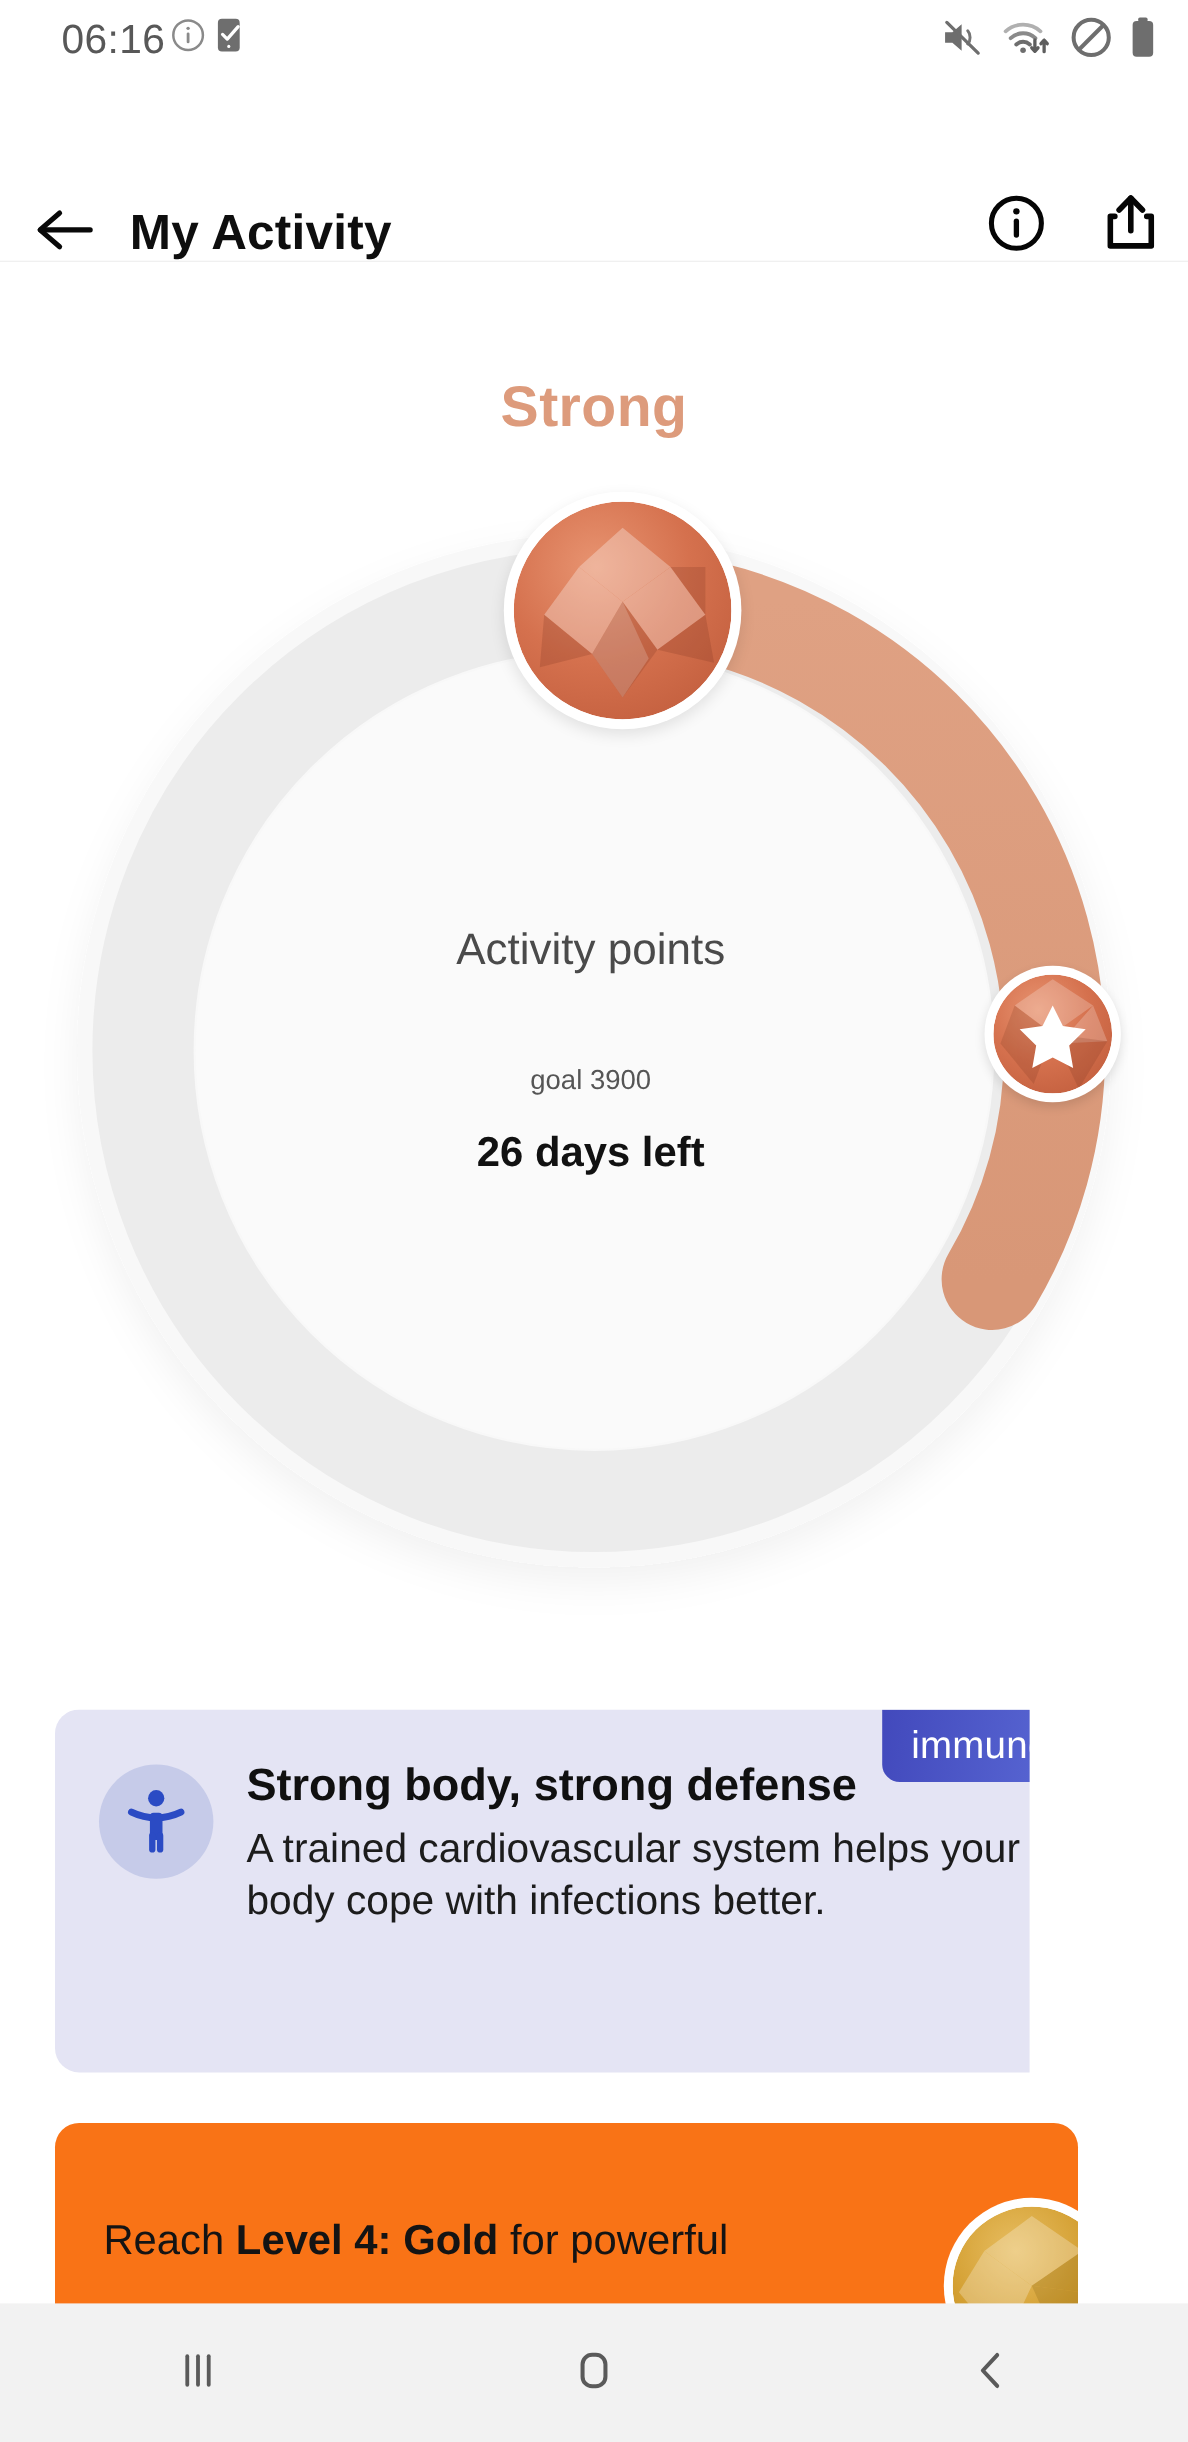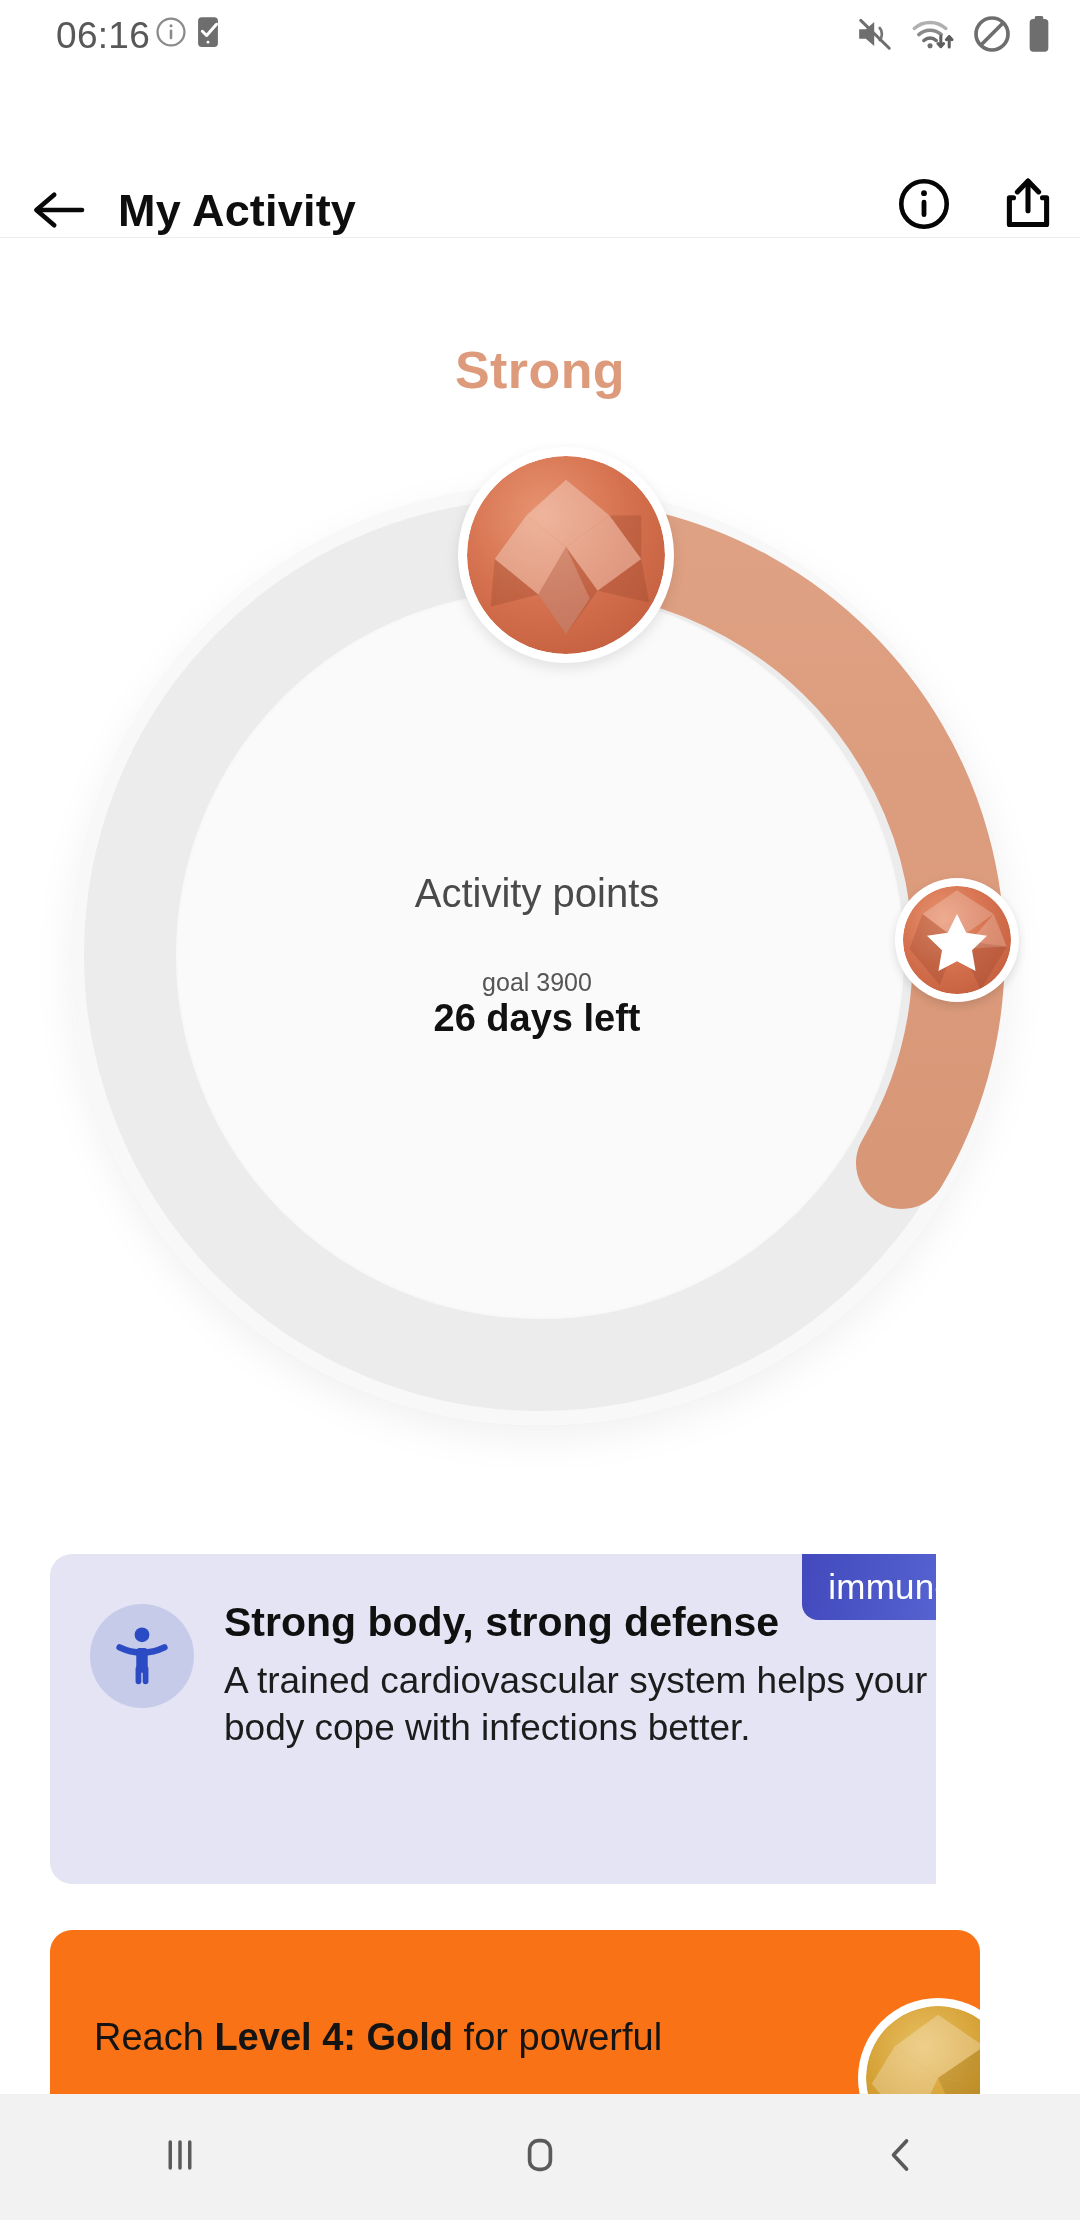--- a/index.html
+++ b/index.html
@@ -46,20 +46,21 @@
   
   .ring-wrap{
     position:absolute; left:40px; top:455px; width:1000px; height:1040px;
   }
   .ring-svg{ position:absolute; left:0; top:0; }
 
   .ring-center{
     position:absolute; left:0; top:0; width:1000px; height:1000px;
     display:flex; flex-direction:column; align-items:center; justify-content:center;
     padding-right:6px;
+    gap:30px;
   }
   .rc-label{ font-size:40px; color:#4A4A4A; margin-bottom:26px; }
   .rc-value{ font-size:116px; font-weight:bold; color:#181818; letter-spacing:-1px; line-height:1; }
   .rc-goal{ font-size:25px; color:#555555; margin-top:26px; }
   .rc-days{ font-size:38px; font-weight:bold; color:#111111; }
 
   
   .gem-top{
     position:absolute; left:418px; top:-8px; width:216px; height:216px;
     border-radius:50%; background:#FFFFFF; padding:9px;

